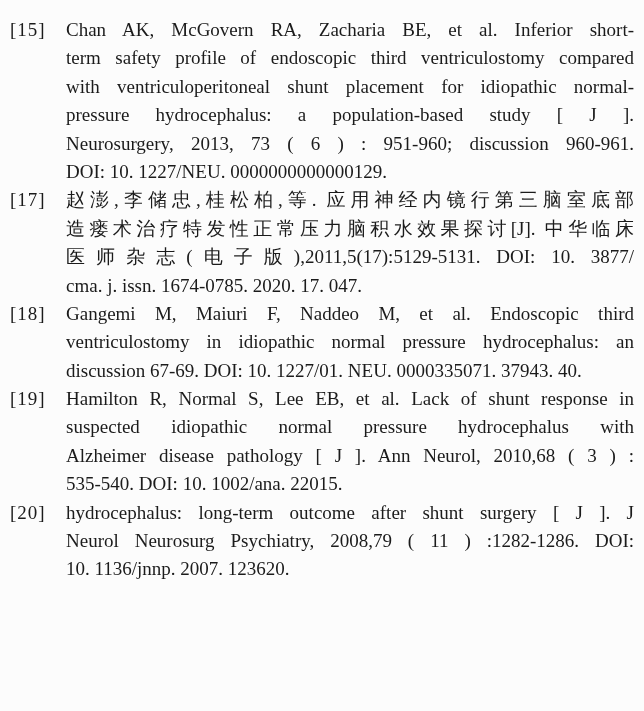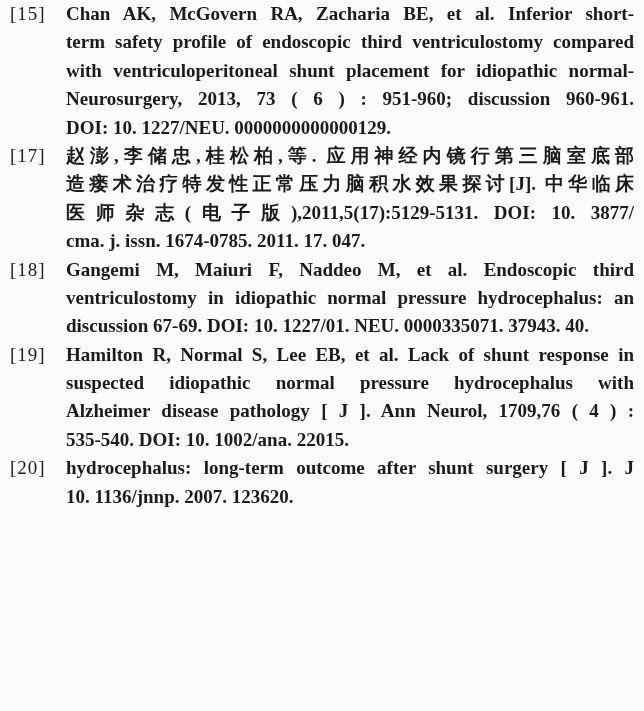--- a/index.html
+++ b/index.html
@@ -8,21 +8,21 @@
   }
   body {
     width: 644px;
     height: 711px;
     background: #fcfcfc;
     color: #1b1b1b;
     font-family: "Liberation Serif", "DejaVu Serif", serif;
     overflow: hidden;
   }
   .page {
-    padding: 0 10px 0 10px;
+    padding: 16px 10px 0 10px;
   }
   .ref {
     display: flex;
     align-items: flex-start;
   }
   .ref-label {
     flex: 0 0 46px;
     width: 46px;
     font-size: 19px;
     line-height: 28.4px;
@@ -34,70 +34,71 @@
     margin-left: 10px;
     min-width: 0;
   }
   .line {
     font-size: 19px;
     line-height: 28.4px;
     height: 28.4px;
     overflow: hidden;
     text-align: justify;
     text-align-last: justify;
-    font-weight: bold;
     -moz-text-align-last: justify;
   }
   .line.last {
     text-align-last: left;
     -moz-text-align-last: left;
   }
 </style>
 </head>
 <body>
 
 <div class="page">
   <div>
       <div class="ref">
         <div class="ref-label">[15]</div>
         <div class="ref-body">
           <div class="line">Chan AK, McGovern RA, Zacharia BE, et al. Inferior short-</div>
           <div class="line">term safety profile of endoscopic third ventriculostomy compared</div>
           <div class="line">with ventriculoperitoneal shunt placement for idiopathic normal-</div>
+          <div class="line">pressure hydrocephalus: a population-based study [ J ].</div>
           <div class="line">Neurosurgery, 2013, 73 ( 6 ) : 951-960; discussion 960-961.</div>
           <div class="line last">DOI: 10. 1227/NEU. 0000000000000129.</div>
         </div>
       </div>
       <div class="ref">
         <div class="ref-label">[17]</div>
         <div class="ref-body">
           <div class="line">赵澎,李储忠,桂松柏,等. 应用神经内镜行第三脑室底部</div>
           <div class="line">造瘘术治疗特发性正常压力脑积水效果探讨[J]. 中华临床</div>
           <div class="line">医师杂志(电子版),2011,5(17):5129-5131. DOI: 10. 3877/</div>
-          <div class="line last">cma. j. issn. 1674-0785. 2011. 17. 047.</div>
+          <div class="line last">cma. j. issn. 1674-0785. 2020. 17. 047.</div>
         </div>
       </div>
       <div class="ref">
         <div class="ref-label">[18]</div>
         <div class="ref-body">
           <div class="line">Gangemi M, Maiuri F, Naddeo M, et al. Endoscopic third</div>
           <div class="line">ventriculostomy in idiopathic normal pressure hydrocephalus: an</div>
           <div class="line last">discussion 67-69. DOI: 10. 1227/01. NEU. 0000335071. 37943. 40.</div>
         </div>
       </div>
       <div class="ref">
         <div class="ref-label">[19]</div>
         <div class="ref-body">
           <div class="line">Hamilton R, Normal S, Lee EB, et al. Lack of shunt response in</div>
           <div class="line">suspected idiopathic normal pressure hydrocephalus with</div>
-          <div class="line">Alzheimer disease pathology [ J ]. Ann Neurol, 1709,76 ( 4 ) :</div>
+          <div class="line">Alzheimer disease pathology [ J ]. Ann Neurol, 2010,68 ( 3 ) :</div>
           <div class="line last">535-540. DOI: 10. 1002/ana. 22015.</div>
         </div>
       </div>
       <div class="ref">
         <div class="ref-label">[20]</div>
         <div class="ref-body">
           <div class="line">hydrocephalus: long-term outcome after shunt surgery [ J ]. J</div>
+          <div class="line">Neurol Neurosurg Psychiatry, 2008,79 ( 11 ) :1282-1286. DOI:</div>
           <div class="line last">10. 1136/jnnp. 2007. 123620.</div>
         </div>
       </div>
     </div>
 </div>
 
 </body></html>

